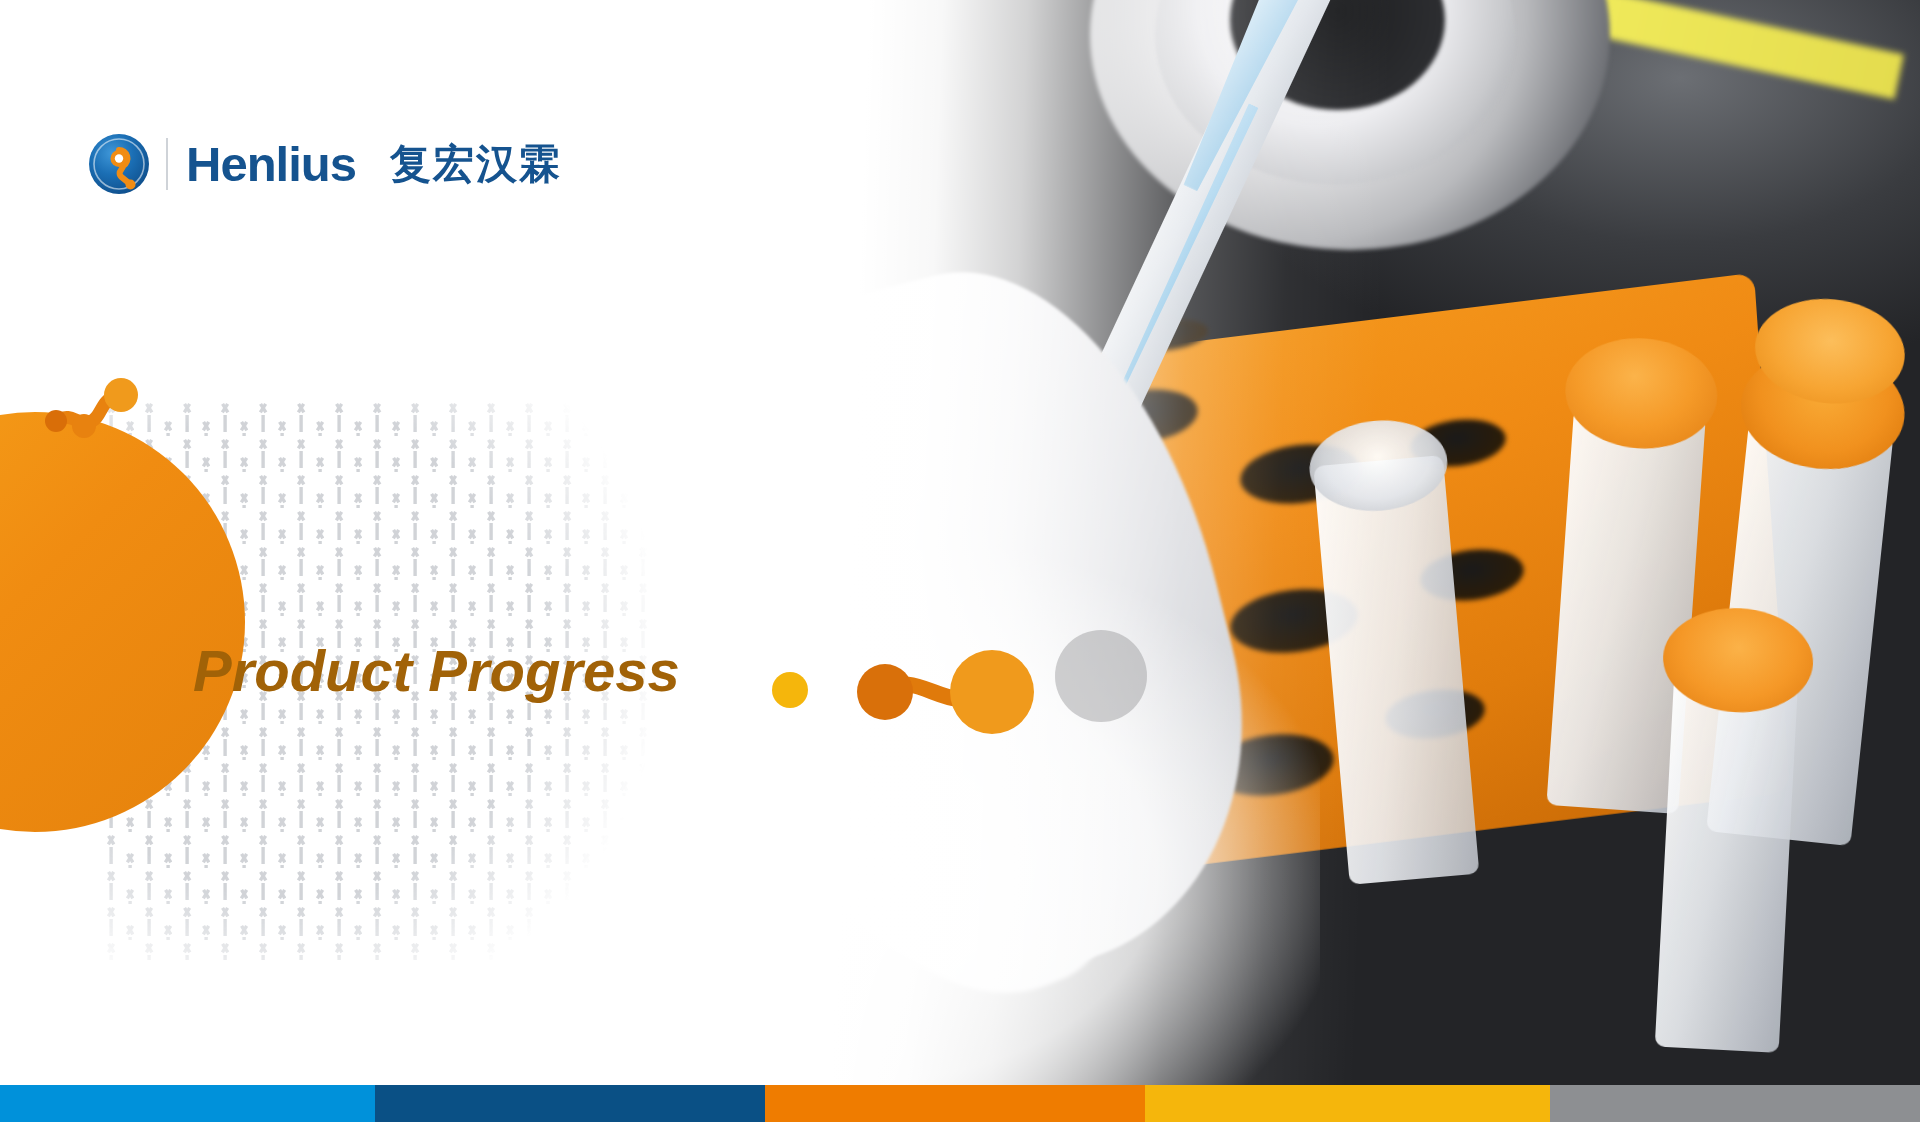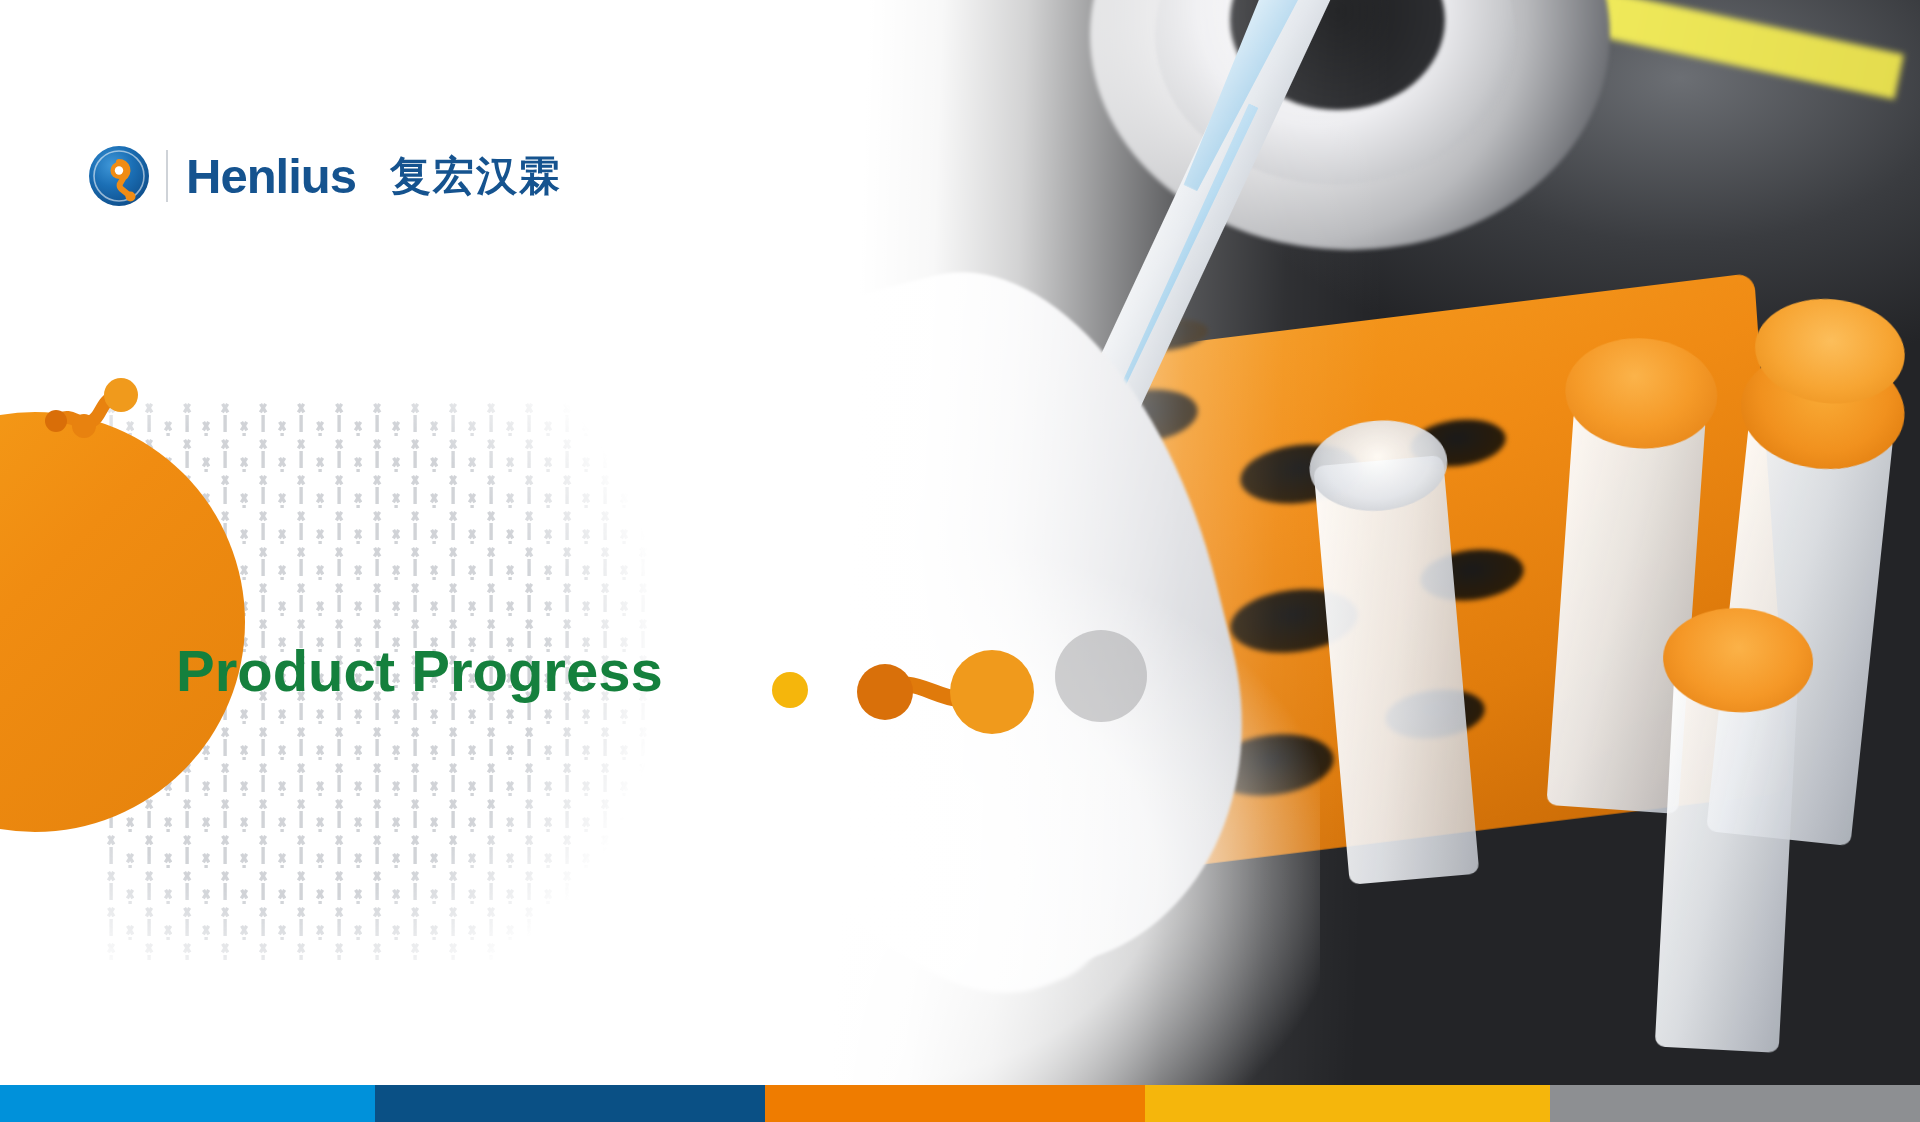--- a/index.html
+++ b/index.html
@@ -227,21 +227,21 @@
     position:absolute;
     left:1055px; top:630px;
     width:92px; height:92px;
     border-radius:50%;
     background:rgba(150,150,152,.45);
   }
 
   
   .logo-row {
     position:absolute;
-    left:88px; top:144px;
+    left:88px; top:132px;
     display:flex; align-items:center;
     height:64px;
   }
   .logo-mark { width:62px; height:62px; flex:0 0 auto; }
   .logo-divider {
     width:2px; height:52px;
     background:#cfd3d8;
     margin:0 18px 0 16px;
   }
   .logo-en {
@@ -269,25 +269,26 @@
     font-family:"DejaVu Sans","Liberation Sans", sans-serif;
     font-size:128px;
     font-weight:700;
     color:#ee7b11;
     letter-spacing:14px;
     line-height:1;
     white-space:nowrap;
   }
   .title-en {
     position:absolute;
-    left:176px; top:642px;
+    left:193px; top:642px;
     font-family:"Liberation Sans", sans-serif;
     font-size:58px;
     font-weight:700;
-    color:#15803d;
+    font-style:italic;
+    color:#a16207;
     letter-spacing:0px;
     line-height:1;
     white-space:nowrap;
   }
 
   
   .bottom-bar {
     position:absolute;
     left:0; bottom:0;
     width:1920px; height:37px;

